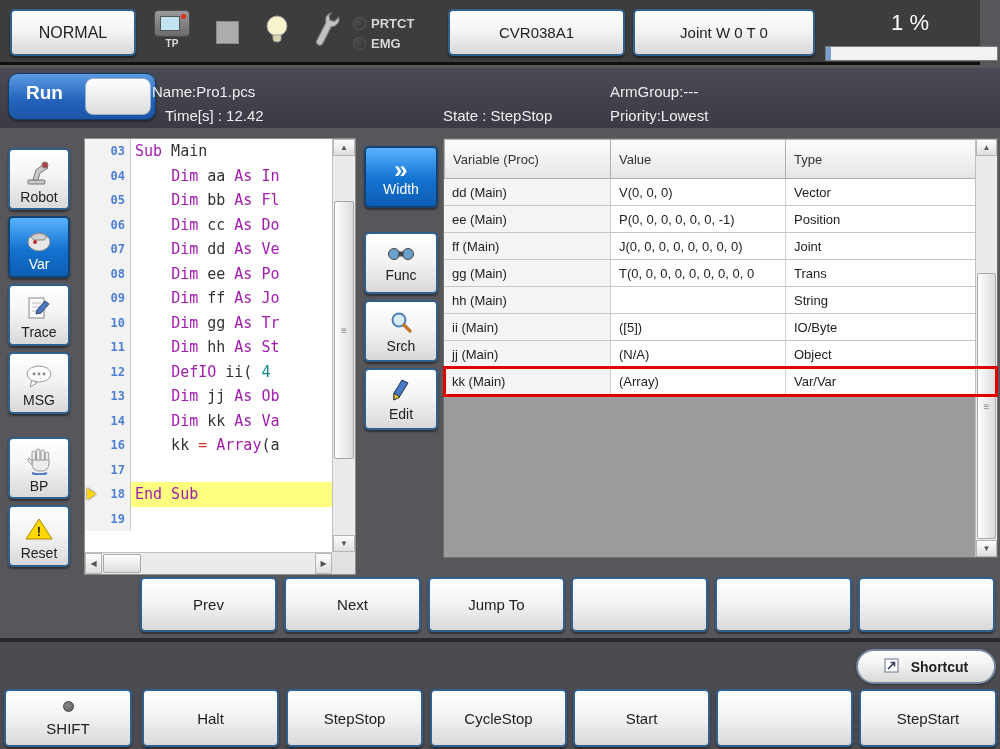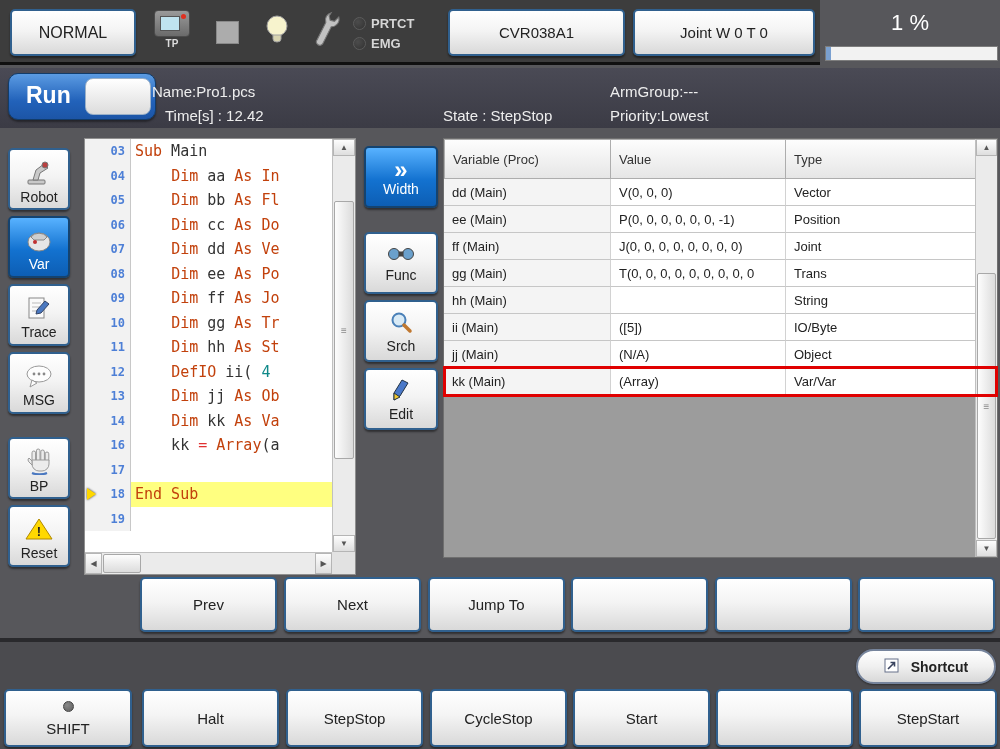--- a/index.html
+++ b/index.html
@@ -1,21 +1,21 @@
 <!DOCTYPE html>
 <html><head>
 <meta charset="utf-8">
 <style>
   html,body{margin:0;padding:0;background:#222;}
   *{box-sizing:border-box;}
   #screen{position:relative;width:1000px;height:749px;background:#57575b;overflow:hidden;
           font-family:"Liberation Sans",sans-serif;-webkit-font-smoothing:antialiased;}
 
   
-  .topbar{position:absolute;left:0;top:0;width:820px;height:65px;background:#3d3d3d;border-bottom:3px solid #101010;}
+  .topbar{position:absolute;left:0;top:0;width:980px;height:65px;background:#3d3d3d;border-bottom:3px solid #101010;}
   .btn{background:linear-gradient(180deg,#ffffff,#f4f4f4 45%,#d9d9d9);border:2px solid #30608e;border-radius:5px;
        box-shadow:0 2px 2px rgba(0,0,0,.45);color:#222;font-size:15px;display:flex;align-items:center;justify-content:center;}
   .btn.blue{background:linear-gradient(180deg,#58b2ff,#1372d0 55%,#0d5eb4);color:#fff;border-color:#15436f;}
   .mode-btn{position:absolute;left:10px;top:9px;width:126px;height:47px;font-size:16px;}
   .proj-btn{position:absolute;left:448px;top:9px;width:177px;height:47px;}
   .joint-btn{position:absolute;left:633px;top:9px;width:182px;height:47px;}
   .tp-icon{position:absolute;left:152px;top:10px;width:40px;height:46px;text-align:center;}
   .tp-body{width:36px;height:27px;margin:0 auto;background:linear-gradient(180deg,#9a9a9a,#6b6b6b);border:1px solid #4c4c4c;border-radius:4px;position:relative;}
   .tp-screen{position:absolute;left:5px;top:5px;width:20px;height:15px;background:#bfe3ef;border:1px solid #555;}
   .tp-dot{position:absolute;right:3px;top:3px;width:5px;height:5px;border-radius:50%;background:#e03020;}
@@ -28,21 +28,21 @@
   .led-dot{width:13px;height:13px;border-radius:50%;background:radial-gradient(circle at 35% 35%,#4c4c4c,#323232);border:1px solid #5c5c5c;}
   .led-label{font-size:13px;font-weight:bold;color:#d6d6d6;}
   .speed-text{position:absolute;left:845px;top:10px;width:130px;text-align:center;color:#fff;font-size:22px;}
   .speed-bar{position:absolute;left:825px;top:46px;width:173px;height:15px;background:#f2f2f2;border:1px solid #7d7d7d;}
   .speed-fill{height:100%;width:5px;background:#7aa0d0;}
 
   
   .statusbar{position:absolute;left:0;top:68px;width:1000px;height:60px;background:linear-gradient(180deg,#4a4a55,#3b3b45);}
   .run-toggle{position:absolute;left:8px;top:5px;width:148px;height:47px;border-radius:10px;border:1px solid #123c6a;
               background:linear-gradient(180deg,#5b9be2,#2262ba 60%,#1c55a6);box-shadow:0 2px 2px rgba(0,0,0,.4);}
-  .run-label{position:absolute;left:17px;top:8px;color:#fff;font-weight:bold;font-size:23px;}
+  .run-label{position:absolute;left:17px;top:8px;color:#fff;font-weight:bold;font-size:19px;}
   .run-knob{position:absolute;right:4px;top:4px;bottom:4px;width:66px;border-radius:8px;background:linear-gradient(180deg,#ffffff,#dcdcdc);border:1px solid #9ab0c8;}
   .st{position:absolute;color:#eeeeee;font-size:15px;white-space:nowrap;}
 
   
   .side-btn{position:absolute;left:8px;width:62px;height:62px;flex-direction:column;gap:1px;font-size:14px;padding-top:5px;}
   .side-btn .lbl{line-height:15px;}
   .side-btn.blue .lbl{color:#fff;}
 
   
   .editor{position:absolute;left:84px;top:138px;width:272px;height:437px;background:#fff;border:1px solid #8f8f8f;}
@@ -51,21 +51,21 @@
   .gut{position:relative;flex:0 0 46px;width:46px;background:#f2f2f2;border-right:1px solid #c8c8c8;
        display:flex;align-items:center;justify-content:flex-end;}
   .lnum{padding-right:5px;color:#4d7fd6;font-weight:bold;font-size:12px;font-family:"DejaVu Sans Mono",monospace;}
   .bp-marker{position:absolute;left:2px;top:50%;transform:translateY(-50%);width:0;height:0;
              border-left:9px solid #ffd800;border-top:6px solid transparent;border-bottom:6px solid transparent;
              filter:drop-shadow(0 0 1px #333);}
   .ltext{flex:1;white-space:pre;font-family:"DejaVu Sans Mono",monospace;font-size:15px;color:#333;
          padding-left:4px;display:flex;align-items:center;}
   .ltext span{white-space:pre;}
   .code-line.hl .ltext{background:#ffff80;}
-  .kw{color:#c2410c;} .tx{color:#333;} .op{color:#e03030;} .nm{color:#0e8888;}
+  .kw{color:#a21caf;} .tx{color:#333;} .op{color:#e03030;} .nm{color:#0e8888;}
 
   
   .vscroll{position:absolute;right:0;top:0;bottom:22px;width:23px;background:#ebebeb;border-left:1px solid #c0c0c0;}
   .hscroll{position:absolute;left:0;right:23px;bottom:0;height:22px;background:#ebebeb;border-top:1px solid #c0c0c0;}
   .corner{position:absolute;right:0;bottom:0;width:23px;height:22px;background:#e2e2e2;}
   .sb-btn{position:absolute;display:flex;align-items:center;justify-content:center;font-size:8px;color:#555;
           background:linear-gradient(180deg,#fdfdfd,#dedede);border:1px solid #b5b5b5;}
   .sb-v{left:0;right:0;height:17px;}
   .sb-h{top:0;bottom:0;width:17px;}
   .thumb-v{position:absolute;left:1px;right:1px;background:linear-gradient(90deg,#fdfdfd,#dcdcdc);border:1px solid #a8a8a8;border-radius:2px;

